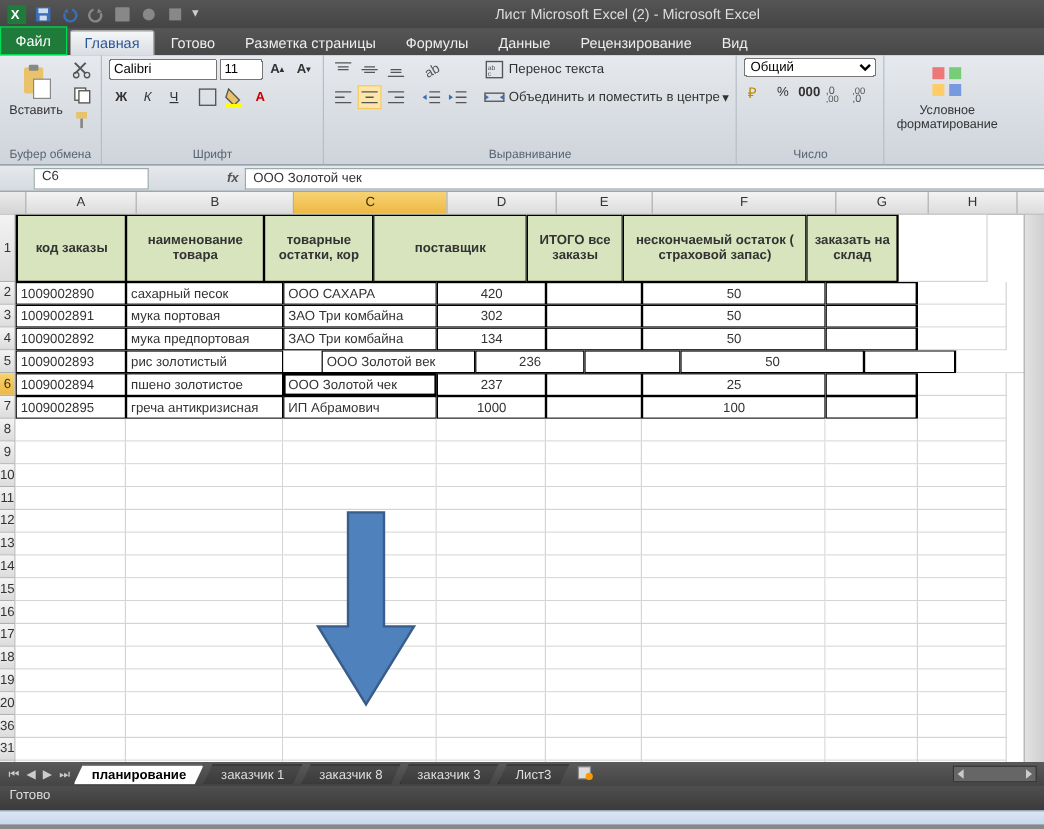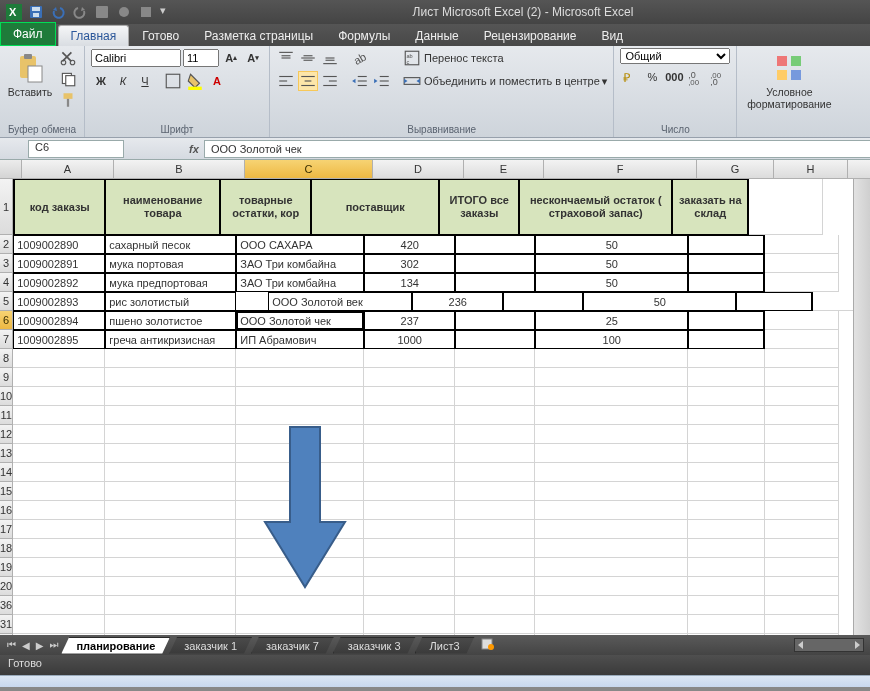--- a/index.html
+++ b/index.html
@@ -412,21 +412,21 @@
           <div class="cell b-all" style="width: 128px;">ЗАО Три комбайна</div>
           <div class="cell b-all num" style="width: 91px;">134</div>
           <div class="cell b-all" style="width: 80px;"></div>
           <div class="cell b-all num" style="width: 153px;">50</div>
           <div class="cell b-all thick-r" style="width: 77px;"></div>
           <div class="cell" style="width: 74px;"></div>
         </div>
         <div class="grow">
           <div class="cell b-all thick-l" style="width: 92px;">1009002893</div>
           <div class="cell b-all" style="width: 131px;">рис золотистый</div>
-          <div class="cell b-all" style="width: 144px; margin-left: 32px;">ООО Золотой век</div>
+          <div class="cell b-all" style="width: 128px; margin-left: 32px;">ООО Золотой век</div>
           <div class="cell b-all num" style="width: 91px;">236</div>
           <div class="cell b-all" style="width: 80px;"></div>
           <div class="cell b-all num" style="width: 153px;">50</div>
           <div class="cell b-all thick-r" style="width: 77px;"></div>
           <div class="cell" style="width: 74px;"></div>
         </div>
         <div class="grow">
           <div class="cell b-all thick-l" style="width: 92px;">1009002894</div>
           <div class="cell b-all" style="width: 131px;">пшено золотистое</div>
           <div class="cell b-all sel-cell" style="width: 128px;">ООО Золотой чек</div>
@@ -616,21 +616,21 @@
 </div>
 
 <div class="sheet-tabs">
   <span class="st-nav">⏮</span>
   <span class="st-nav">◀</span>
   <span class="st-nav">▶</span>
   <span class="st-nav">⏭</span>
   <div id="sheet-tabs-container" style="display:flex;">
       <div class="st active">планирование</div>
       <div class="st">заказчик 1</div>
-      <div class="st">заказчик 7</div>
+      <div class="st">заказчик 8</div>
       <div class="st">заказчик 3</div>
       <div class="st">Лист3</div>
     </div>
   <span class="st-nav" style="margin-left:4px;"><svg width="14" height="12">
         <rect x="1" y="1" width="10" height="10" fill="#ddd" stroke="#888"></rect>
         <circle cx="10" cy="9" r="3" fill="#f90"></circle>
       </svg></span>
   <div class="scroll-h"></div>
 </div>
 

